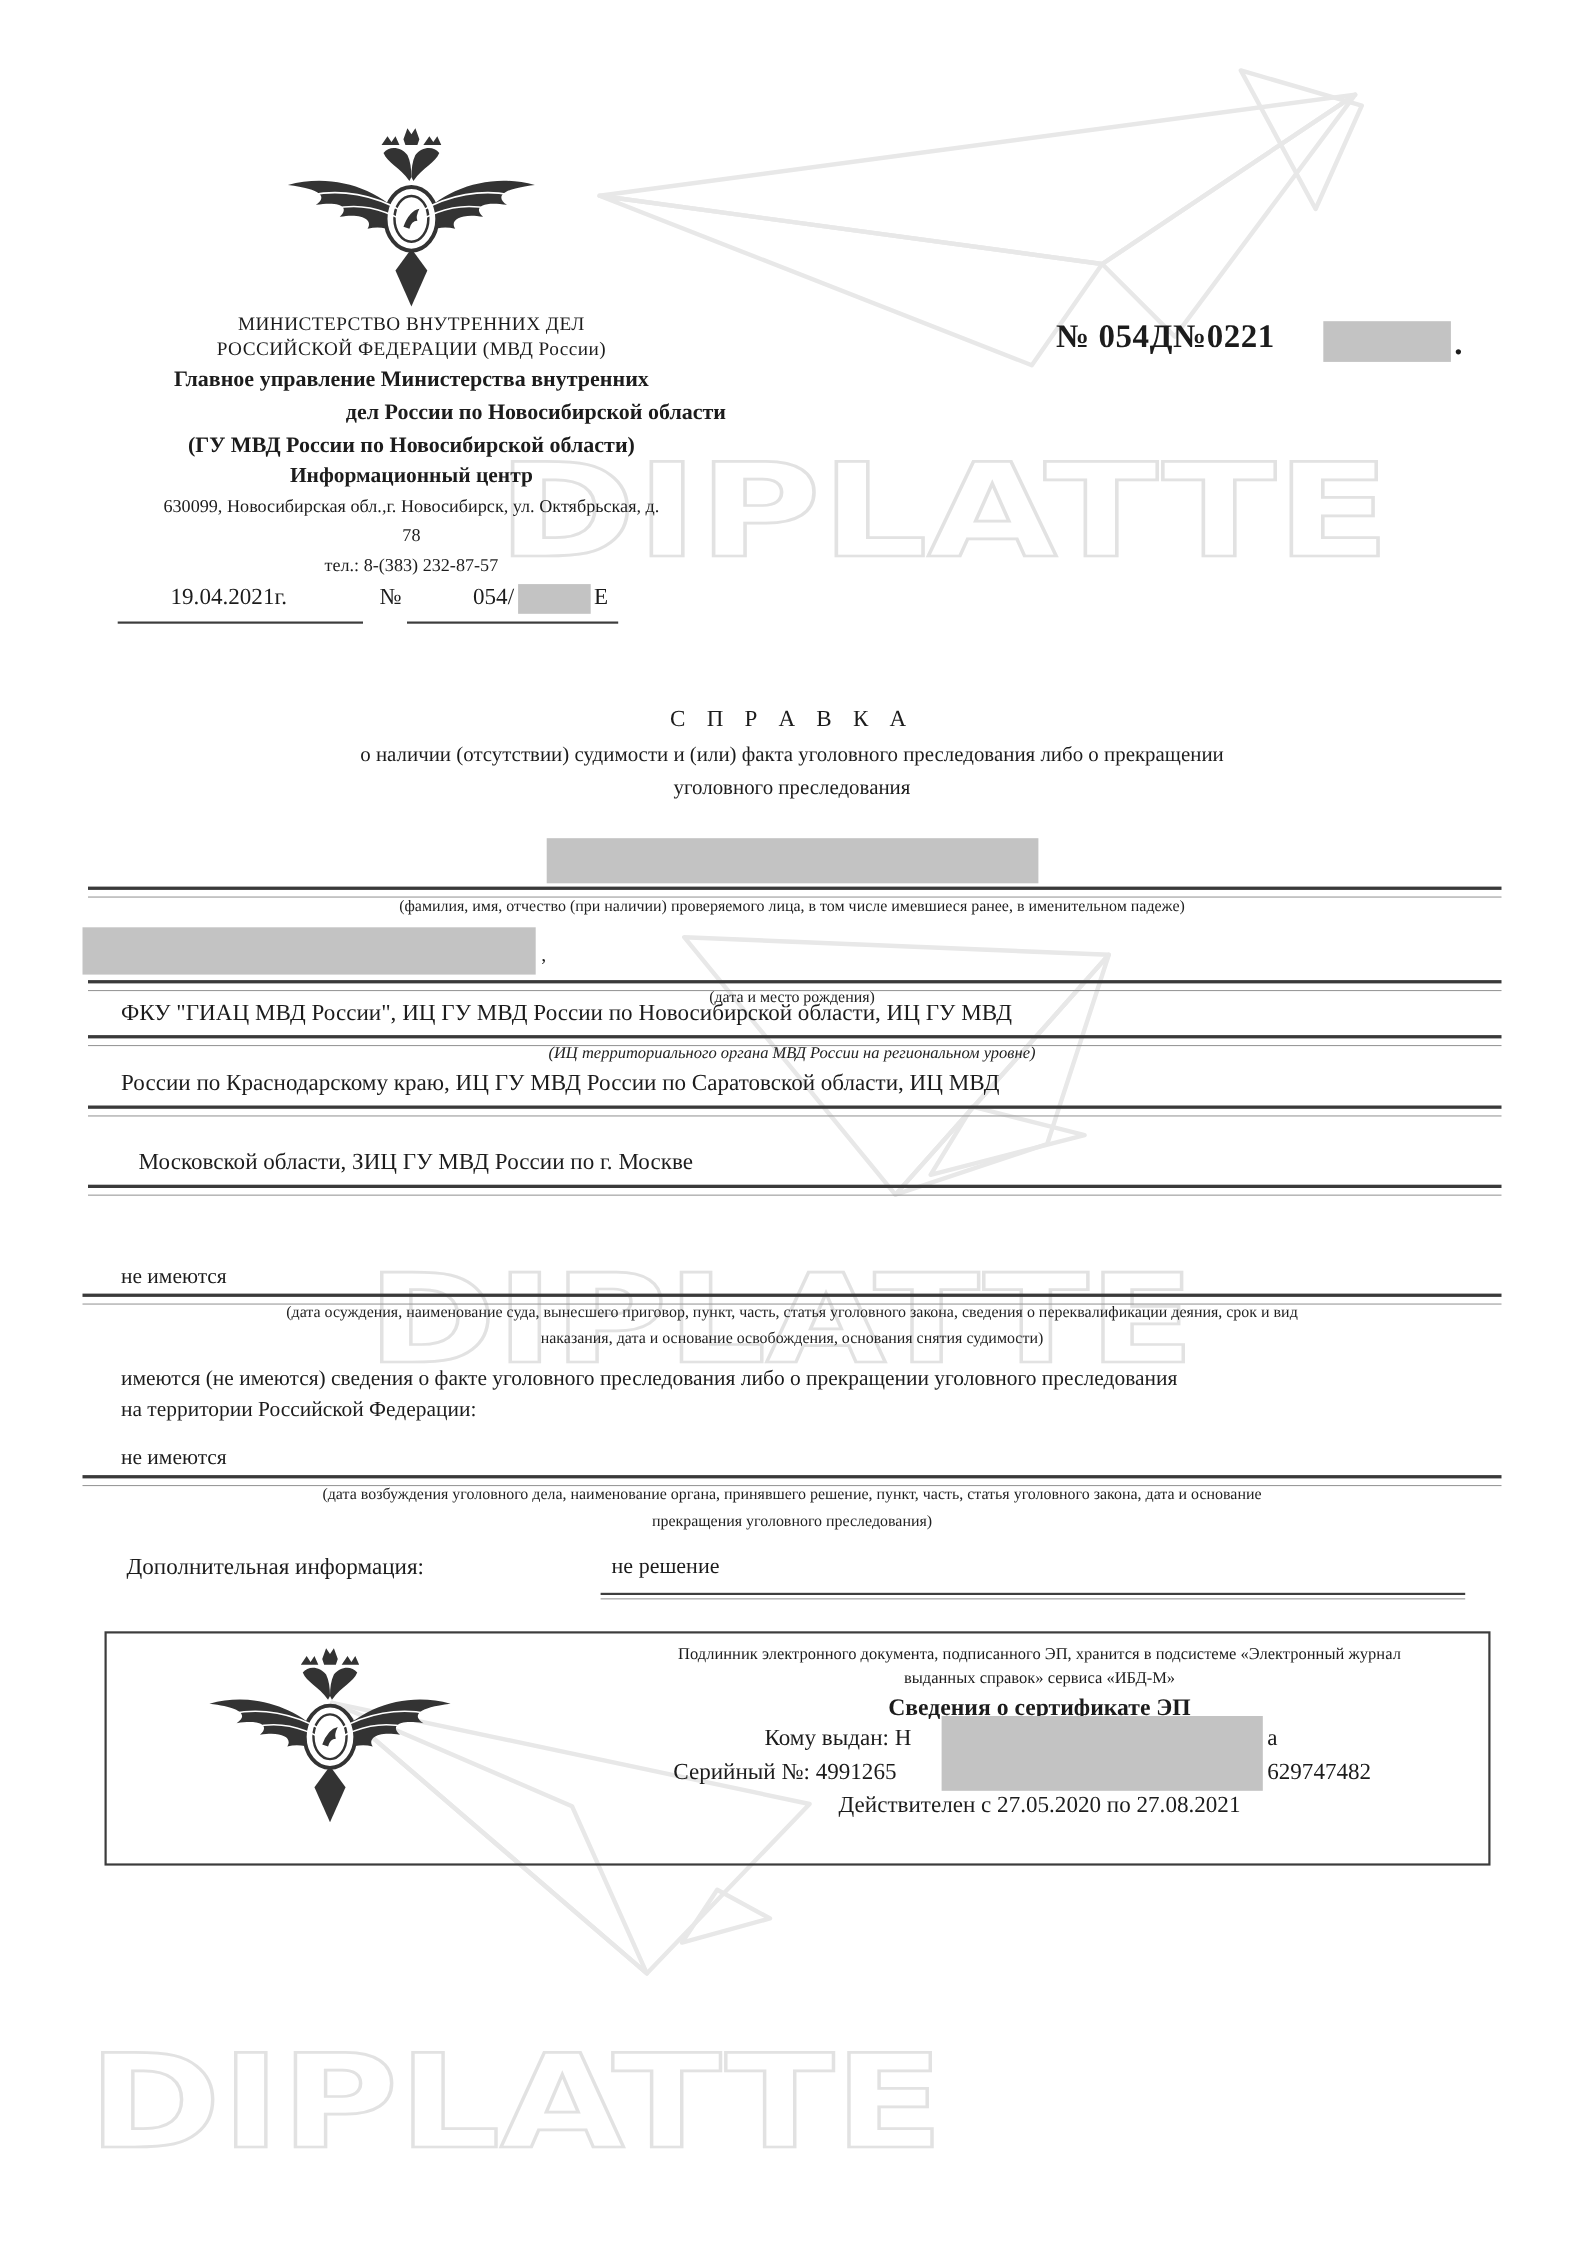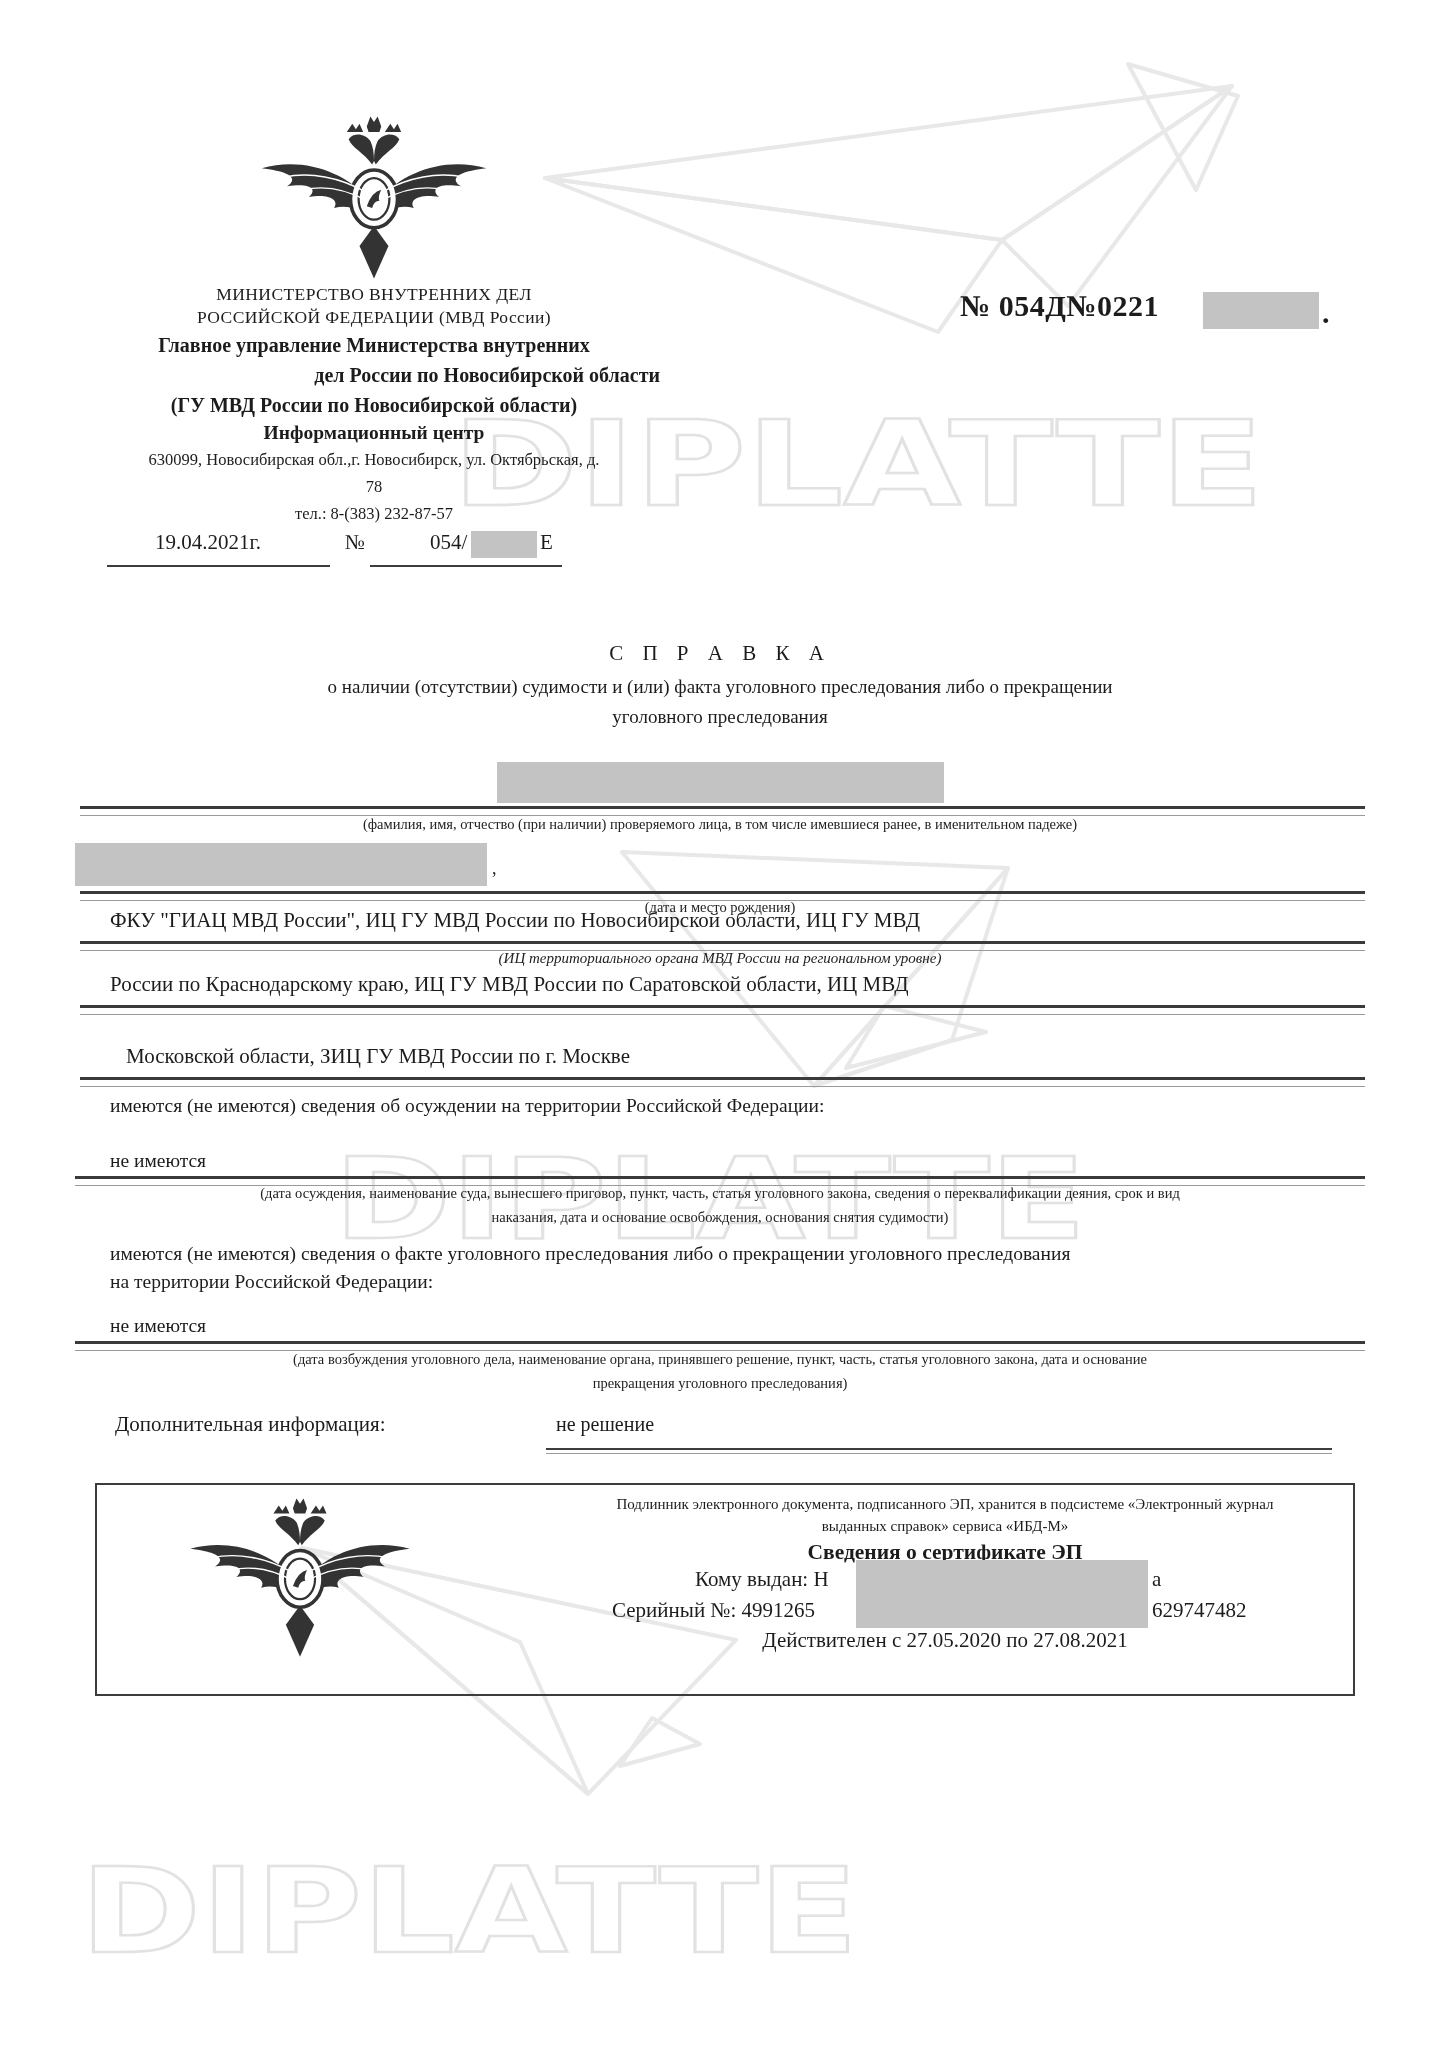--- a/index.html
+++ b/index.html
@@ -134,21 +134,20 @@
   <div class="abs ctr z3 cap" style="left:0;width:1440px;top:899px;">(дата и место рождения)</div>
 
   <div class="abs z3 body-line" style="left:110px;top:908px;">ФКУ "ГИАЦ МВД России", ИЦ ГУ МВД России по Новосибирской области, ИЦ ГУ МВД</div>
   <div class="abs hline" style="left:80px;top:941px;width:1285px;"></div>
   <div class="abs ctr z3 cap2" style="left:0;width:1440px;top:950px;">(ИЦ территориального органа МВД России на региональном уровне)</div>
   <div class="abs z3 body-line" style="left:110px;top:972px;">России по Краснодарскому краю, ИЦ ГУ МВД России по Саратовской области, ИЦ МВД</div>
   <div class="abs hline" style="left:80px;top:1005px;width:1285px;"></div>
   <div class="abs z3 body-line" style="left:110px;top:1044px;margin-left:16px;">Московской области, ЗИЦ ГУ МВД России по г. Москве</div>
   <div class="abs hline" style="left:80px;top:1077px;width:1285px;"></div>
 
-  <div class="abs z3 body-line2" style="left:110px;top:1095px;">имеются (не имеются) сведения об осуждении на территории Российской Федерации:</div>
   <div class="abs z3 body-line2" style="left:110px;top:1150px;">не имеются</div>
   <div class="abs hline" style="left:75px;top:1176px;width:1290px;"></div>
   <div class="abs ctr z3 cap" style="left:0;width:1440px;top:1185px;">(дата осуждения, наименование суда, вынесшего приговор, пункт, часть, статья уголовного закона, сведения о переквалификации деяния, срок и вид</div>
   <div class="abs ctr z3 cap" style="left:0;width:1440px;top:1209px;">наказания, дата и основание освобождения, основания снятия судимости)</div>
 
   <div class="abs z3 body-line2" style="left:110px;top:1243px;">имеются (не имеются) сведения о факте уголовного преследования либо о прекращении уголовного преследования</div>
   <div class="abs z3 body-line2" style="left:110px;top:1271px;">на территории Российской Федерации:</div>
   <div class="abs z3 body-line2" style="left:110px;top:1315px;">не имеются</div>
   <div class="abs hline" style="left:75px;top:1341px;width:1290px;"></div>
   <div class="abs ctr z3 cap" style="left:0;width:1440px;top:1351px;">(дата возбуждения уголовного дела, наименование органа, принявшего решение, пункт, часть, статья уголовного закона, дата и основание</div>

